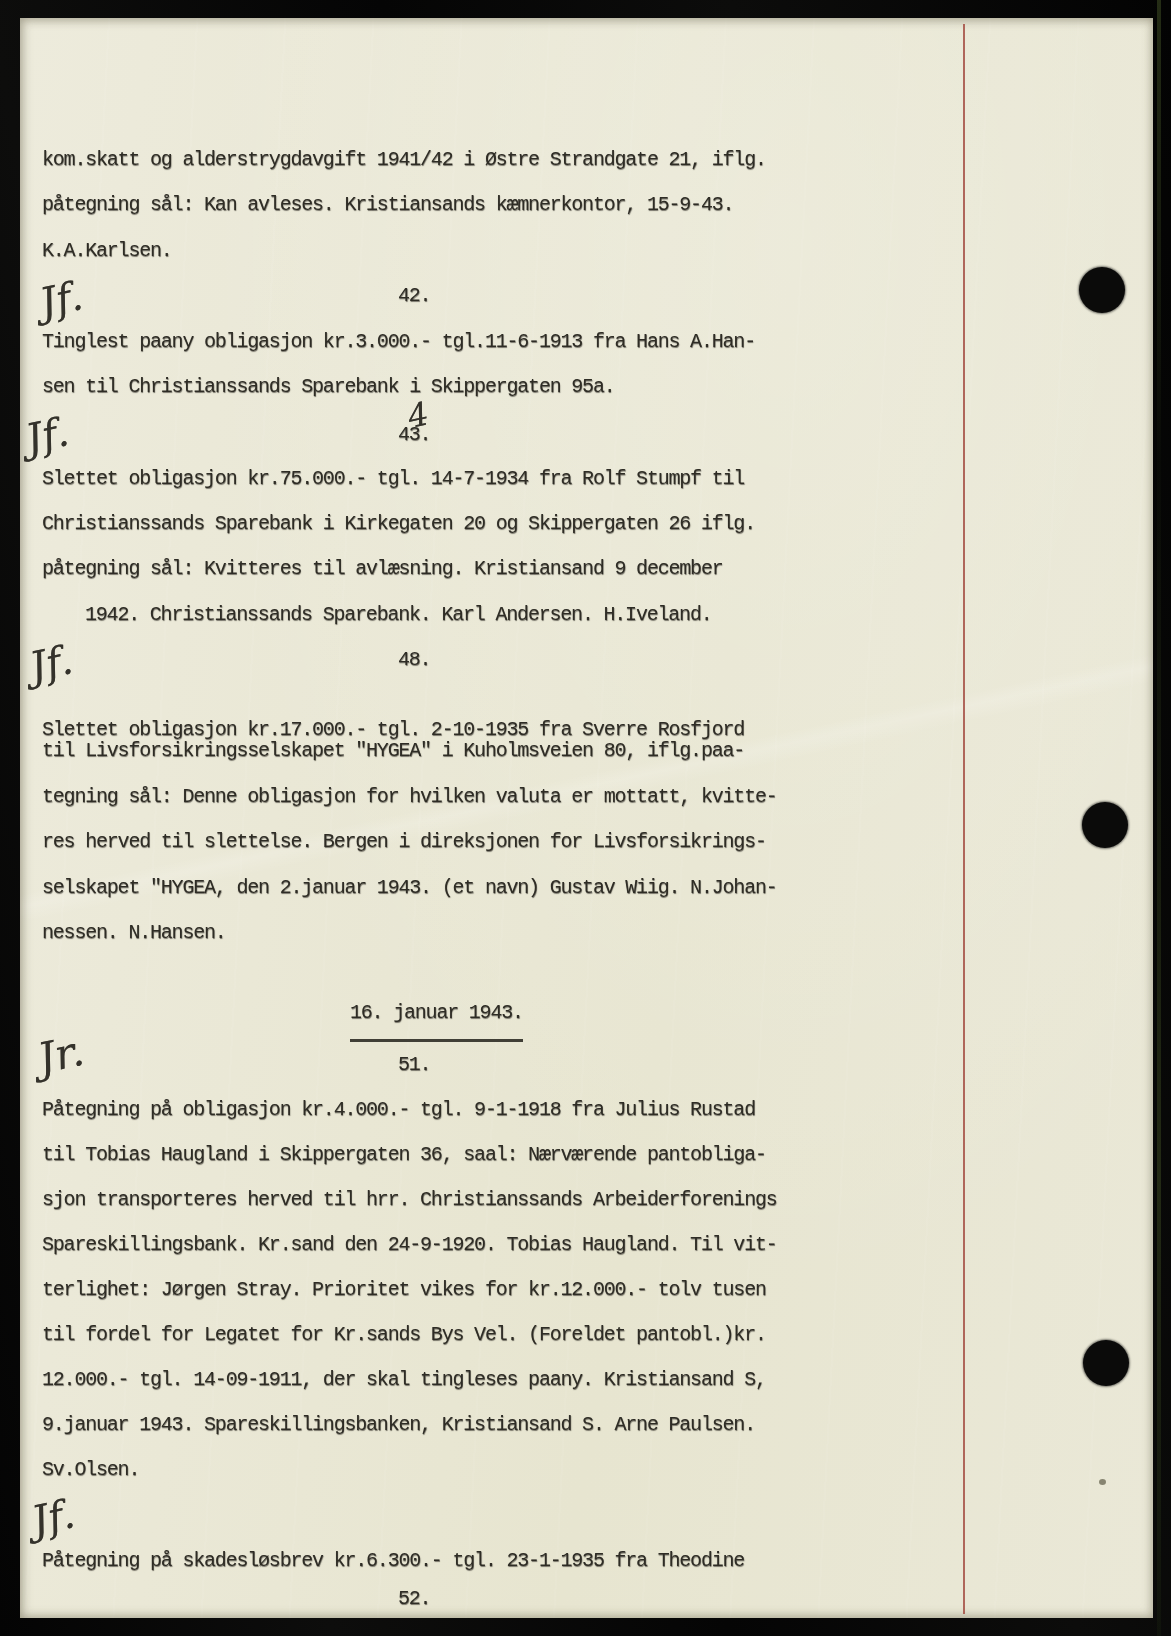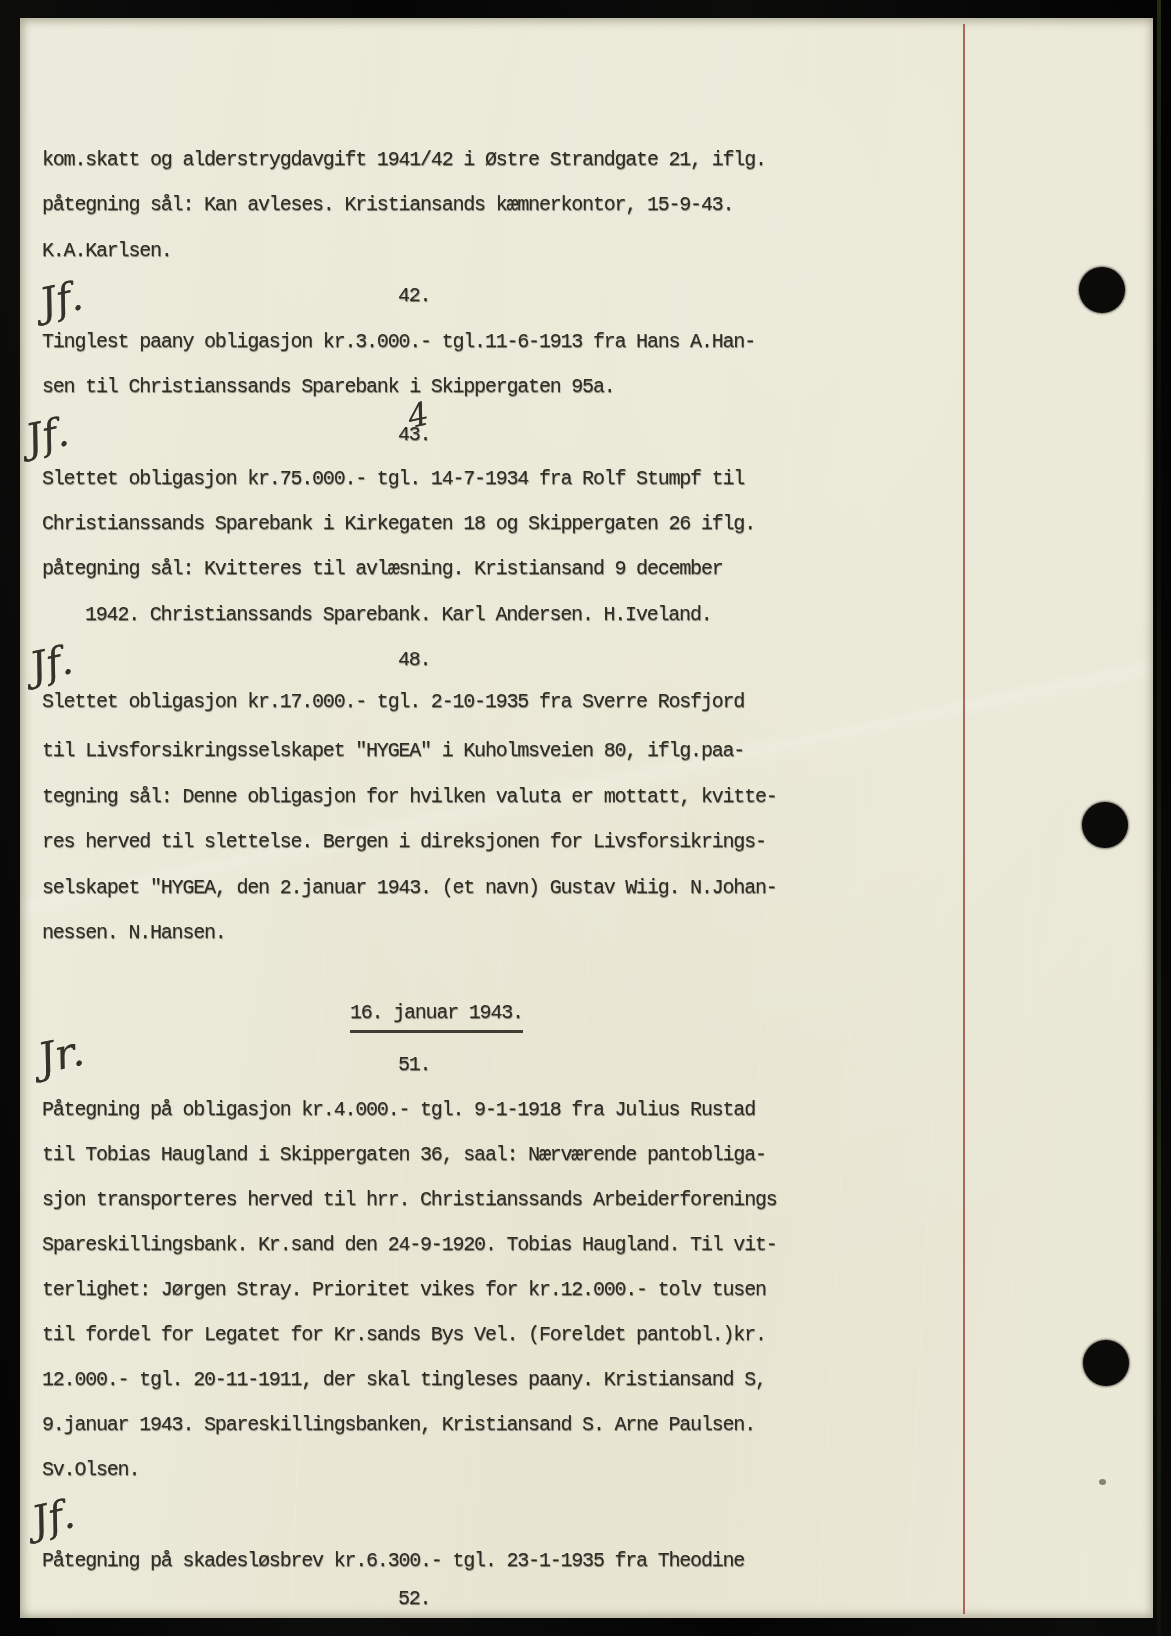--- a/index.html
+++ b/index.html
@@ -31,21 +31,21 @@
     position:absolute;
     font-family:"Liberation Mono","DejaVu Sans Mono",monospace;
     font-size:20px;line-height:26px;letter-spacing:-1.2px;
     color:#2e2c25;
     white-space:pre;
     text-shadow:0.4px 0.6px 0.9px rgba(46,44,37,0.62);
   }
   .line.u span{
     display:inline-block;
     border-bottom:3px solid rgba(46,44,37,0.9);
-    padding-bottom:4px;
+    padding-bottom:13px;
   }
   .mark{
     position:absolute;
     font-family:"DejaVu Serif","Liberation Serif",serif;
     font-style:italic;
     color:#34322b;
     transform:rotate(-12deg);
     text-shadow:0 0 0.6px rgba(52,50,43,0.7);
     white-space:pre;
   }
@@ -74,39 +74,39 @@
     <div class="red-line" style="left: 943px; background: rgb(165, 79, 68);"></div>
     <div id="typed-layer">
         <div class="line" style="left: 22px; top: 129px;"><span>kom.skatt og alderstrygdavgift 1941/42 i Østre Strandgate 21, iflg.</span></div>
         <div class="line" style="left: 22px; top: 174px;"><span>påtegning sål: Kan avleses. Kristiansands kæmnerkontor, 15-9-43.</span></div>
         <div class="line" style="left: 22px; top: 220px;"><span>K.A.Karlsen.</span></div>
         <div class="line" style="left: 378px; top: 265px;"><span>42.</span></div>
         <div class="line" style="left: 22px; top: 311px;"><span>Tinglest paany obligasjon kr.3.000.- tgl.11-6-1913 fra Hans A.Han-</span></div>
         <div class="line" style="left: 22px; top: 356px;"><span>sen til Christianssands Sparebank i Skippergaten 95a.</span></div>
         <div class="line" style="left: 378px; top: 404px;"><span>43.</span></div>
         <div class="line" style="left: 22px; top: 448px;"><span>Slettet obligasjon kr.75.000.- tgl. 14-7-1934 fra Rolf Stumpf til</span></div>
-        <div class="line" style="left: 22px; top: 493px;"><span>Christianssands Sparebank i Kirkegaten 18 og Skippergaten 26 iflg.</span></div>
+        <div class="line" style="left: 22px; top: 493px;"><span>Christianssands Sparebank i Kirkegaten 20 og Skippergaten 26 iflg.</span></div>
         <div class="line" style="left: 22px; top: 538px;"><span>påtegning sål: Kvitteres til avlæsning. Kristiansand 9 december</span></div>
         <div class="line" style="left: 22px; top: 584px; margin-left: 43px;"><span>1942. Christianssands Sparebank. Karl Andersen. H.Iveland.</span></div>
         <div class="line" style="left: 378px; top: 629px;"><span>48.</span></div>
-        <div class="line" style="left: 22px; top: 671px; text-align: right;"><span>Slettet obligasjon kr.17.000.- tgl. 2-10-1935 fra Sverre Rosfjord</span></div>
+        <div class="line" style="left: 22px; top: 699px; text-align: right;"><span>Slettet obligasjon kr.17.000.- tgl. 2-10-1935 fra Sverre Rosfjord</span></div>
         <div class="line" style="left: 22px; top: 720px;"><span>til Livsforsikringsselskapet "HYGEA" i Kuholmsveien 80, iflg.paa-</span></div>
         <div class="line" style="left: 22px; top: 766px;"><span>tegning sål: Denne obligasjon for hvilken valuta er mottatt, kvitte-</span></div>
         <div class="line" style="left: 22px; top: 811px;"><span>res herved til slettelse. Bergen i direksjonen for Livsforsikrings-</span></div>
         <div class="line" style="left: 22px; top: 857px;"><span>selskapet "HYGEA, den 2.januar 1943. (et navn) Gustav Wiig. N.Johan-</span></div>
         <div class="line" style="left: 22px; top: 902px;"><span>nessen. N.Hansen.</span></div>
         <div class="line u" style="left: 330px; top: 982px;"><span>16. januar 1943.</span></div>
         <div class="line" style="left: 378px; top: 1034px;"><span>51.</span></div>
         <div class="line" style="left: 22px; top: 1079px;"><span>Påtegning på obligasjon kr.4.000.- tgl. 9-1-1918 fra Julius Rustad</span></div>
         <div class="line" style="left: 22px; top: 1124px;"><span>til Tobias Haugland i Skippergaten 36, saal: Nærværende pantobliga-</span></div>
         <div class="line" style="left: 22px; top: 1169px;"><span>sjon transporteres herved til hrr. Christianssands Arbeiderforenings</span></div>
         <div class="line" style="left: 22px; top: 1214px;"><span>Spareskillingsbank. Kr.sand den 24-9-1920. Tobias Haugland. Til vit-</span></div>
         <div class="line" style="left: 22px; top: 1259px;"><span>terlighet: Jørgen Stray. Prioritet vikes for kr.12.000.- tolv tusen</span></div>
         <div class="line" style="left: 22px; top: 1304px;"><span>til fordel for Legatet for Kr.sands Bys Vel. (Foreldet pantobl.)kr.</span></div>
-        <div class="line" style="left: 22px; top: 1349px;"><span>12.000.- tgl. 20-11-1911, der skal tingleses paany. Kristiansand S,</span></div>
+        <div class="line" style="left: 22px; top: 1349px;"><span>12.000.- tgl. 14-09-1911, der skal tingleses paany. Kristiansand S,</span></div>
         <div class="line" style="left: 22px; top: 1394px;"><span>9.januar 1943. Spareskillingsbanken, Kristiansand S. Arne Paulsen.</span></div>
         <div class="line" style="left: 22px; top: 1439px;"><span>Sv.Olsen.</span></div>
         <div class="line" style="left: 378px; top: 1540px; margin-top: 28px;"><span>52.</span></div>
         <div class="line" style="left: 22px; top: 1530px;"><span>Påtegning på skadesløsbrev kr.6.300.- tgl. 23-1-1935 fra Theodine</span></div>
       </div>
     <div id="marks-layer">
         <div class="mark" style="left: 20px; top: 258px; font-size: 40px;">Jf.</div>
         <div class="mark" style="left: 6px; top: 394px; font-size: 40px;">Jf.</div>
         <div class="mark" style="left: 10px; top: 622px; font-size: 40px;">Jf.</div>
         <div class="mark" style="left: 18px; top: 1012px; font-size: 42px;">Jr.</div>

